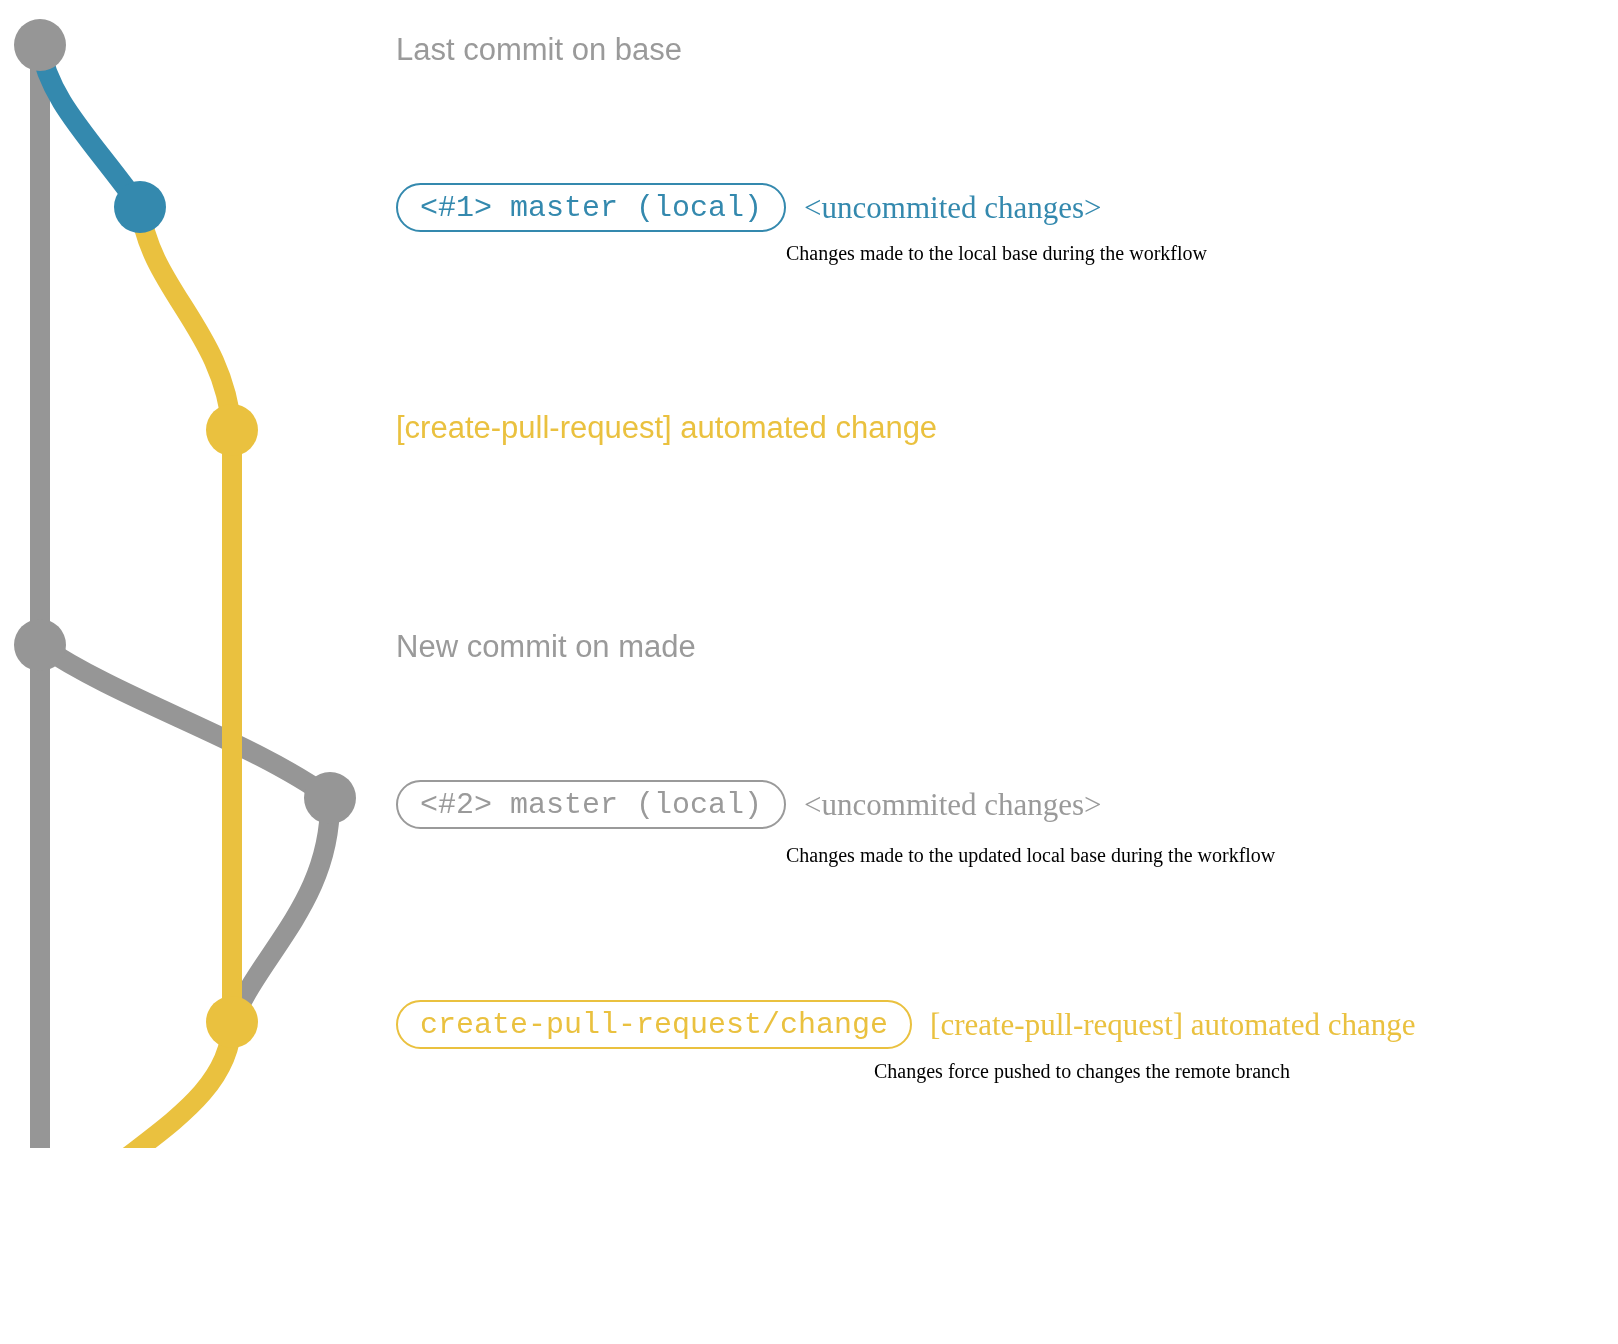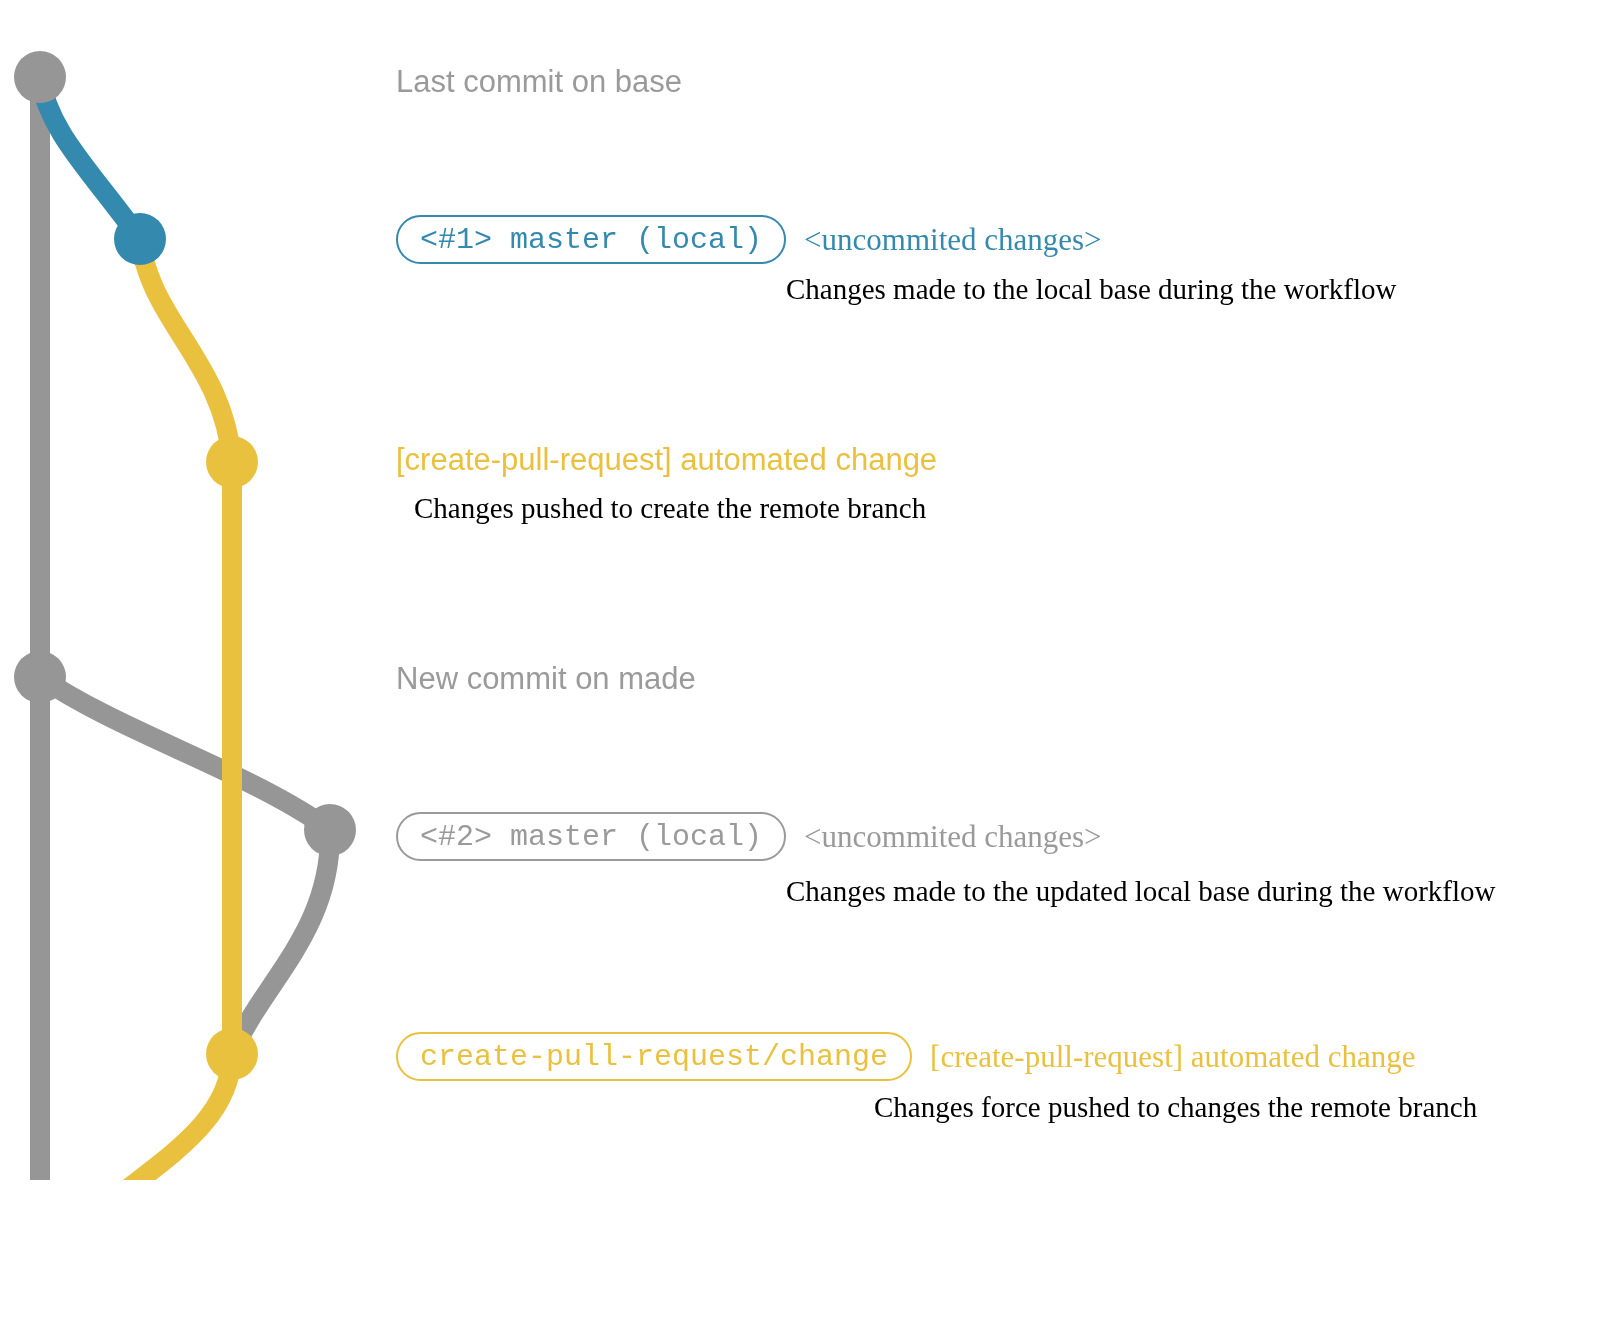--- a/index.html
+++ b/index.html
@@ -12,21 +12,20 @@
     font-family: "Liberation Sans", sans-serif;
     -webkit-font-smoothing: antialiased;
   }
 
   #stage {
     position: relative;
     width: 1618px;
     height: 1148px;
     background: #ffffff;
     overflow: hidden;
-    margin-top: 32px;
   }
 
   
   #graph {
     position: absolute;
     left: 0;
     top: 0;
     width: 400px;
     height: 1344px;
   }
@@ -72,21 +71,21 @@
     white-space: nowrap;
   }
   .headline.blue   { color: #3489ae; }
   .headline.yellow { color: #eac13f; }
   .headline.gray   { color: #9a9a9a; }
   .headline.pad    { margin-left: 18px; font-family: Liberation Serif, serif; }
 
   .desc {
     position: absolute;
     font-family: "Liberation Serif", serif;
-    font-size: 29px;
+    font-size: 20px;
     line-height: 1;
     color: #000000;
     white-space: nowrap;
   }
 
   
   #row-last     { top: 34px; }
   #row-one      { top: 183px; }
   #row-auto1    { top: 412px; }
   #row-new      { top: 631px; }
@@ -144,21 +143,20 @@
       <span class="headline blue pad">&lt;uncommited changes&gt;</span>
     </div>
   </div>
   <div class="desc" id="desc-one">Changes made to the local base during the workflow</div>
 
   <div class="row" id="row-auto1">
     <div class="row-main">
       <span class="headline yellow">[create-pull-request] automated change</span>
     </div>
   </div>
-  <div class="desc" id="desc-auto1">Changes pushed to create the remote branch</div>
 
   <div class="row" id="row-new">
     <div class="row-main">
       <span class="headline gray">New commit on made</span>
     </div>
   </div>
 
   <div class="row" id="row-two">
     <div class="row-main">
       <span class="badge gray">&lt;#2&gt; master (local)</span>

